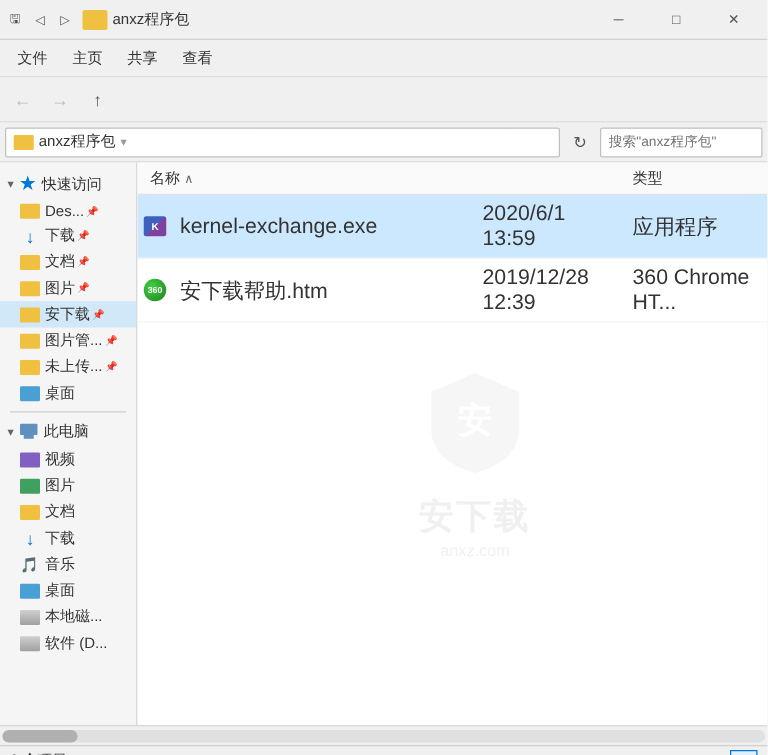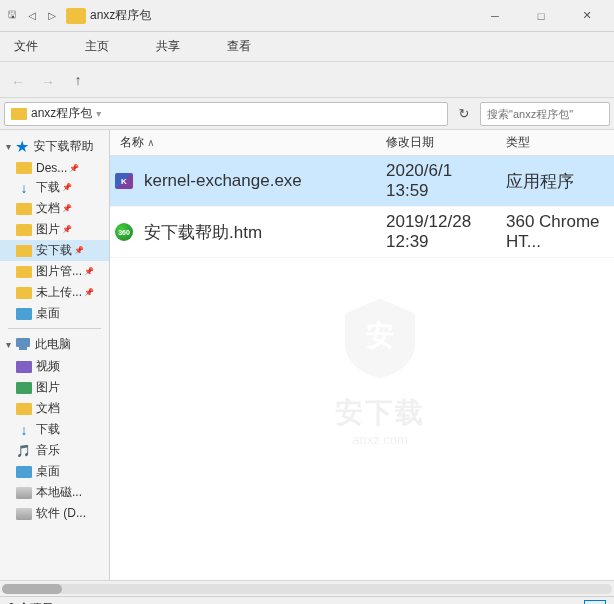--- a/index.html
+++ b/index.html
@@ -64,21 +64,20 @@
     }
 
     
     .menu-bar {
       height: 30px;
       background: #f0f0f0;
       display: flex;
       align-items: center;
       padding: 0 4px;
       border-bottom: 1px solid #d8d8d8;
-      gap: 27px;
     }
     .menu-item {
       padding: 4px 10px;
       font-size: 12px;
       color: #333;
       cursor: pointer;
       border-radius: 3px;
     }
 
     
@@ -463,21 +462,21 @@
   </div>
 </div>
 
 <div class="main-area">
 
   <div class="sidebar">
 
     <div class="sidebar-section-header">
       <span style="font-size:10px;color:#666;">▾</span>
       <span style="color:#0078d4;font-size:16px;">★</span>
-      <span>安下载帮助</span>
+      <span>快速访问</span>
     </div>
 
     <div class="sidebar-item">
       <div class="folder-icon-sm"></div>
       <span>Des...</span>
       <span class="pin-icon">📌</span>
     </div>
     <div class="sidebar-item">
       <div class="arrow-down-icon">↓</div>
       <span>下载</span>
@@ -558,23 +557,20 @@
     </div>
   </div>
 
   <div class="file-area">
 
     <div class="file-table-header">
       <div class="col col-name">
         <span>名称</span>
         <span class="sort-arrow">∧</span>
       </div>
-      <div class="col col-date">
-        <span>修改日期</span>
-      </div>
       <div class="col col-type">
         <span>类型</span>
       </div>
     </div>
 
     <div class="file-row selected">
       <div class="file-icon">
         <div class="exe-icon">K</div>
       </div>
       <div class="col col-name">kernel-exchange.exe</div>

